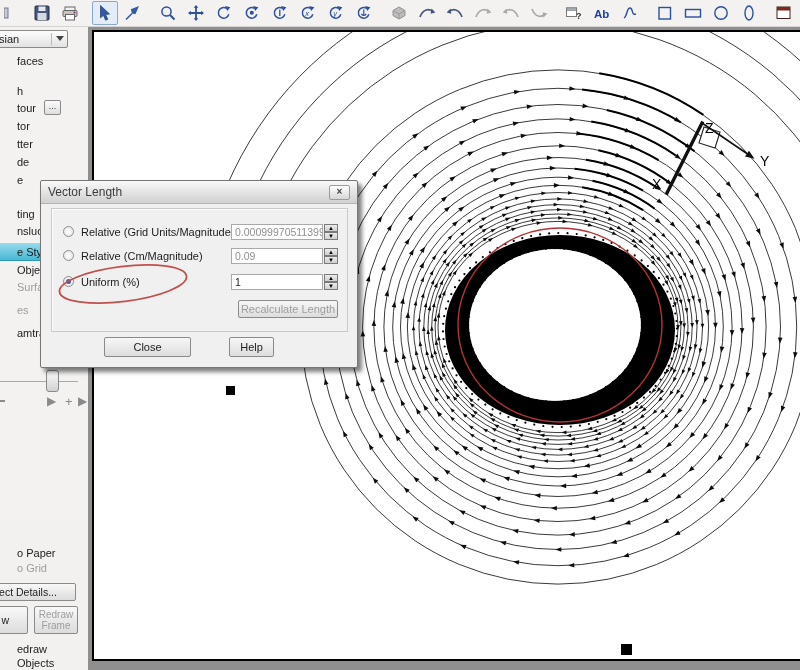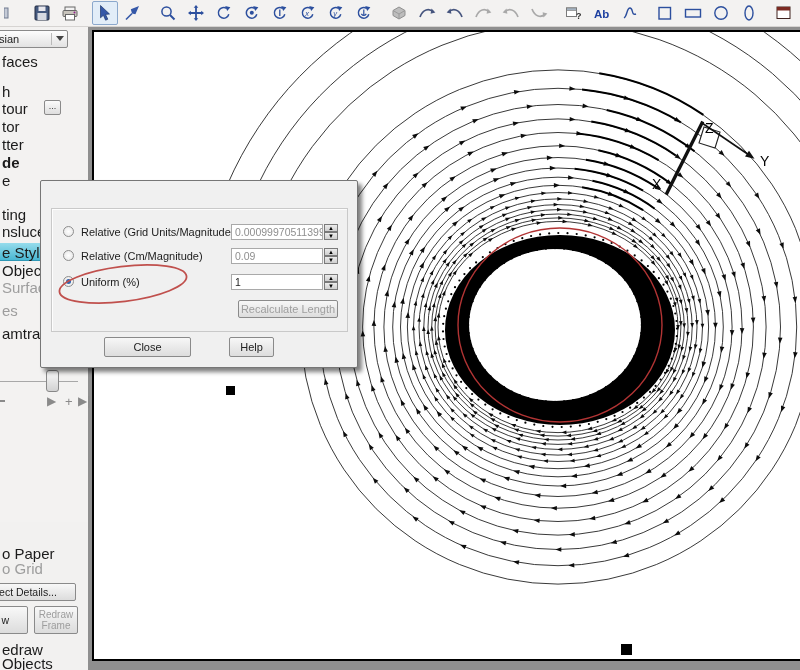--- a/index.html
+++ b/index.html
@@ -12,21 +12,21 @@
         margin:0 1px;border:1px solid transparent;border-radius:2px;flex:0 0 auto;}
   .tbtn.active{border-color:#8ba8cc;background:#e2edf8;}
   .tbtn.gap{margin-left:8px;}
   
   .workspace{position:absolute;left:88px;top:26px;width:712px;height:644px;background:#8f8f8f;z-index:1;}
   .frame{position:absolute;left:4px;top:4px;width:712px;height:631px;background:#ffffff;
          border:2px solid #000;border-right:none;box-sizing:border-box;overflow:hidden;}
   .frame svg{position:absolute;left:0;top:0;}
   
   .sidebar{position:absolute;left:0;top:26px;width:88px;height:496px;background:#f3f2f1;z-index:20;}
-  .sb-item{position:absolute;left:2px;font-size:15px;color:#1b1b1b;white-space:nowrap;line-height:13px;}
+  .sb-item{position:absolute;left:17px;font-size:11px;color:#1b1b1b;white-space:nowrap;line-height:13px;}
   .sb-item.gray{color:#9d9d9d;}
   .sb-hl{position:absolute;left:0;width:74px;height:17px;background:linear-gradient(#96dcec,#49b7d3);
          border-bottom:1px solid #2d97b5;}
   .dd{position:absolute;left:-30px;top:4px;width:98px;height:18px;box-sizing:border-box;
       background:linear-gradient(#fdfdfd,#e2e2e2);border:1px solid #8a8a8a;border-radius:2px;
       font-size:11px;color:#1b1b1b;line-height:16px;padding-left:28px;}
   .dd .arr{position:absolute;right:3px;top:5px;width:0;height:0;border-left:4px solid transparent;
            border-right:4px solid transparent;border-top:5px solid #444;}
   .dd .sep{position:absolute;right:15px;top:2px;bottom:2px;width:1px;background:#b9b9b9;}
   .mini-btn{position:absolute;width:17px;height:15px;box-sizing:border-box;border:1px solid #8a8a8a;
@@ -849,21 +849,21 @@
     <span class="sep"></span>
     <span class="arr"></span>
   </div>
   <div id="sb-items">
       <span class="sb-item" style="top: 29px;">faces</span>
       <span class="sb-item" style="top: 59px;">h</span>
       <span class="sb-item" style="top: 76px;">tour</span>
       <div class="mini-btn" style="left: 44px; top: 74px;">...</div>
       <span class="sb-item" style="top: 94px;">tor</span>
       <span class="sb-item" style="top: 112px;">tter</span>
-      <span class="sb-item" style="top: 130px; font-weight: bold;">de</span>
+      <span class="sb-item" style="top: 130px;">de</span>
       <span class="sb-item" style="top: 148px;">e</span>
       <span class="sb-item" style="top: 182px; text-align: right;">ting</span>
       <span class="sb-item" style="top: 199px;">nslucency</span>
       <div class="sb-hl" style="top: 217px;"></div>
       <span class="sb-item" style="top: 220px;">e Style...</span>
       <span class="sb-item" style="top: 238px;">Objects:</span>
       <span class="sb-item gray" style="top: 255px;">Surfaces</span>
       <span class="sb-item gray" style="top: 278px; text-align: right;">es</span>
       <span class="sb-item" style="top: 301px;">amtraces</span>
     </div>
@@ -883,20 +883,24 @@
     <span>w</span>
   </div>
   <div class="panel-btn disabled" style="left:34px;top:580px;width:44px;height:28px;font-size:10px;line-height:11px">
     <span>Redraw Frame</span>
   </div>
   <span class="sb-item" style="top:617px">edraw</span>
   <span class="sb-item" style="top:631px">Objects</span>
 </div>
 
 <div class="dialog">
+  <div class="dlg-title">
+    <span>Vector Length</span>
+    <div class="dlg-close">×</div>
+  </div>
   <div class="dlg-panel"></div>
   <div id="dlg-rows">
       <div class="dlg-row" style="top: 43px;">
         <span class="radio"></span>
         <span class="rlabel">Relative (Grid Units/Magnitude)</span>
         <div class="field dis">0.000999705113992</div>
         <div class="spin">
           <div>▲</div>
           <div>▼</div>
         </div>

